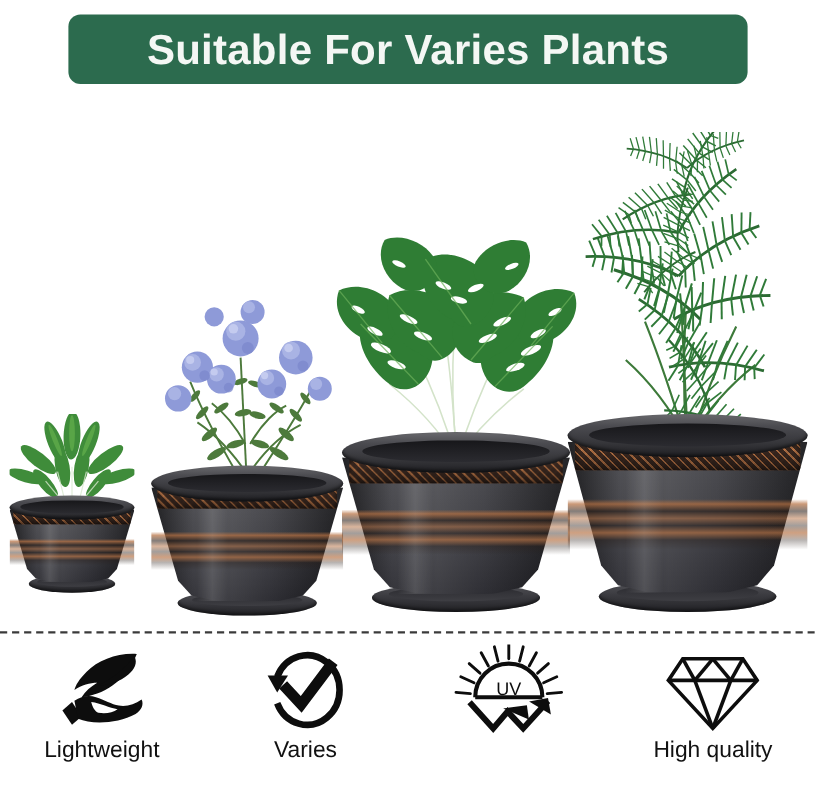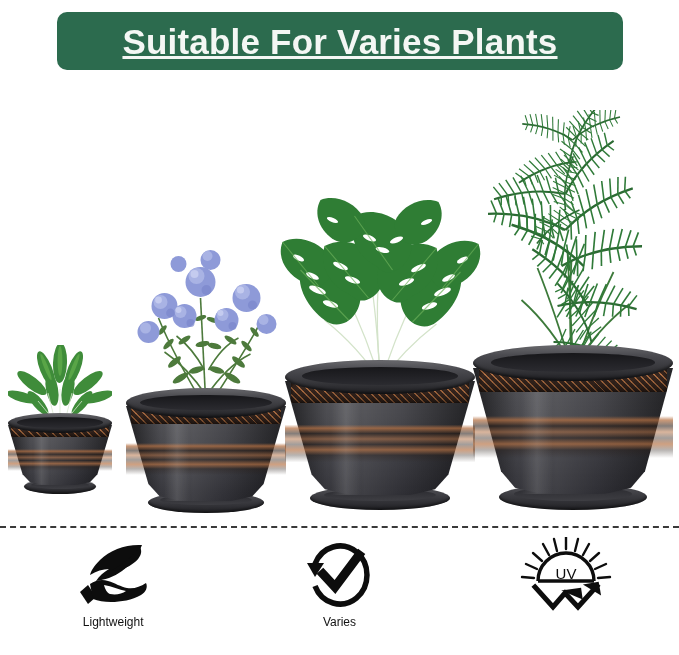--- a/index.html
+++ b/index.html
@@ -20,21 +20,20 @@
     border-radius:10px;
     display:flex; align-items:center; justify-content:center;
   }
   #banner-text{
     color:#f4f7f4;
     font-size:35px;
     font-weight:bold;
     letter-spacing:.2px;
     white-space:nowrap;
     line-height:1;
-    text-decoration:underline;
   }
 
   
   #scene{
     position:absolute;
     left:0; top:80px;
     width:679px; height:440px;
   }
   .potgroup{position:absolute;}
 
@@ -160,21 +159,21 @@
     display:flex;
     flex-direction:column;
     align-items:center;
     justify-content:flex-start;
   }
   .feature-icon{
     height:78px;
     display:flex; align-items:center; 
   }
   .feature-label{
-    font-size:12px;
+    font-size:19px;
     color:#111;
     line-height:1;
     margin-top:2px;
     white-space:nowrap;
   }
 </style>
 </head>
 <body>
 
 <div id="banner">
@@ -542,14 +541,31 @@
 
         <g fill="none" stroke="#0d0d0d" stroke-width="5" stroke-linecap="square">
           <path d="M17 50 L35 70 L47 56 L60 70 L79 49"></path>
         </g>
         <polygon points="44,52 64,52 64,64" fill="#0d0d0d" transform="rotate(-8 54 58)"></polygon>
         <polygon points="66,46 82,46 82,60" fill="#0d0d0d" transform="rotate(-10 74 53)"></polygon>
       </svg>
     </div>
   </div>
 
+  <div class="feature">
+    <div class="feature-icon">
+      <svg width="78" height="72" viewBox="0 0 78 72">
+        <g fill="none" stroke="#0d0d0d" stroke-width="3" stroke-linejoin="miter">
+          <polygon points="14,10 64,10 76,28 39,68 2,28"></polygon>
+          <line x1="2" y1="28" x2="76" y2="28"></line>
+          <line x1="14" y1="10" x2="24" y2="28"></line>
+          <line x1="64" y1="10" x2="54" y2="28"></line>
+          <line x1="39" y1="10" x2="24" y2="28"></line>
+          <line x1="39" y1="10" x2="54" y2="28"></line>
+          <line x1="24" y1="28" x2="39" y2="68"></line>
+          <line x1="54" y1="28" x2="39" y2="68"></line>
+        </g>
+      </svg>
+    </div>
+    <div class="feature-label">High quality</div>
+  </div>
 
 </div>
 
 </body></html>

